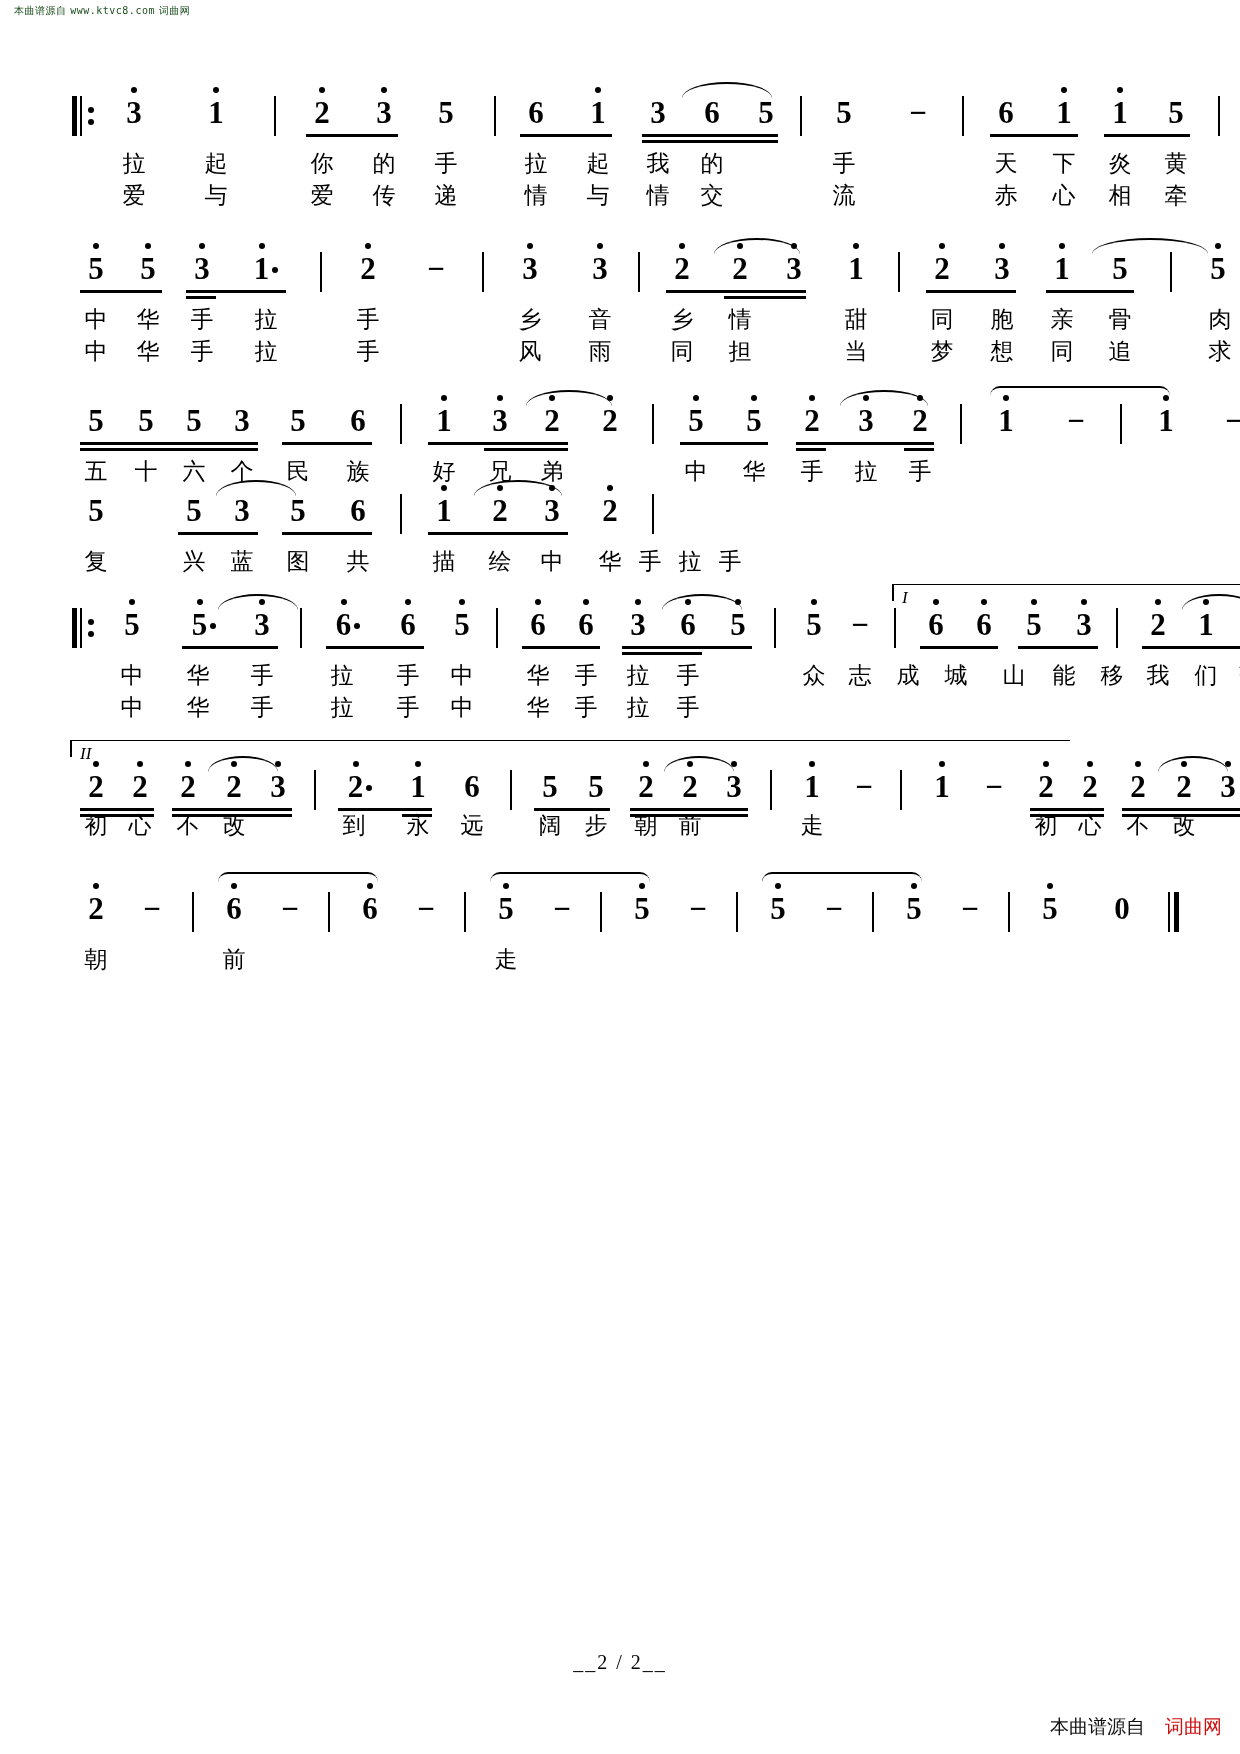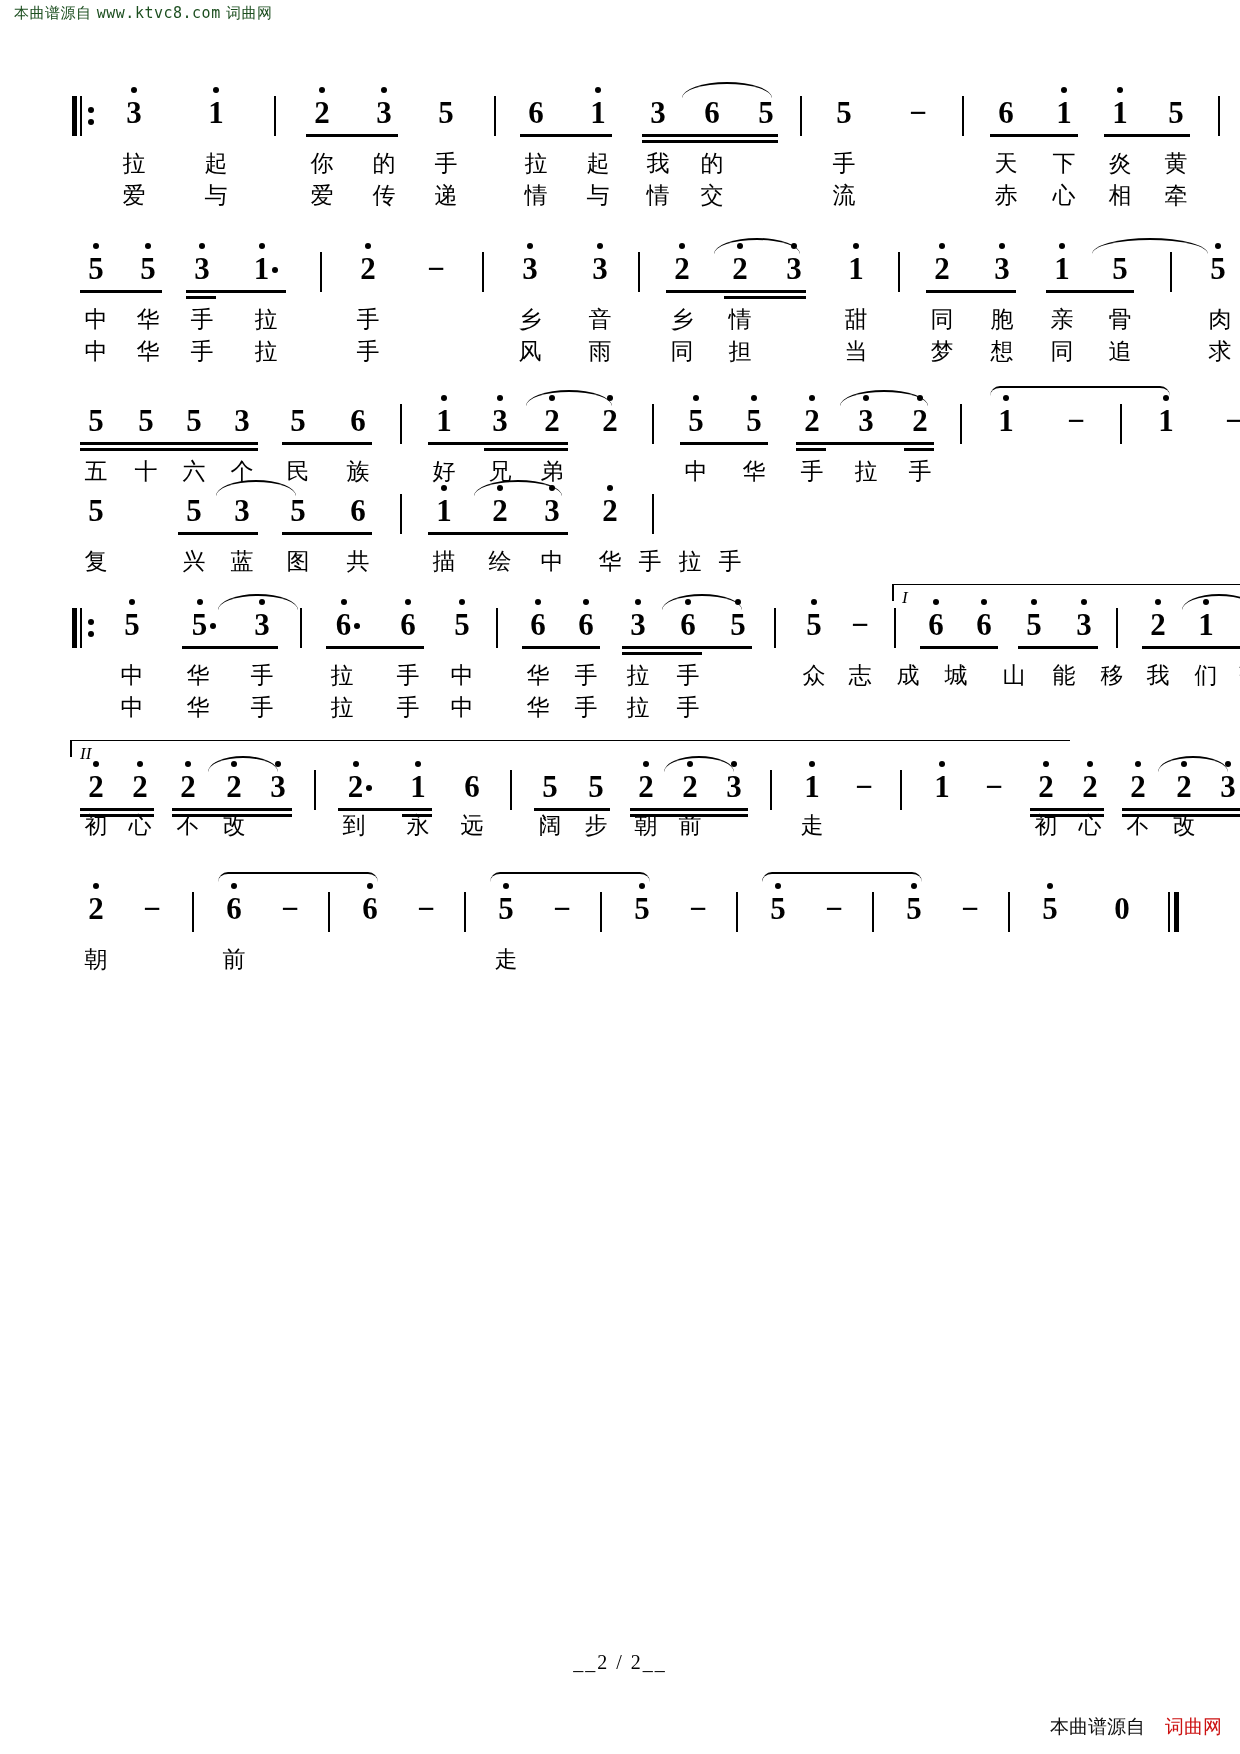--- a/index.html
+++ b/index.html
@@ -14,21 +14,21 @@
     font-family: "Liberation Serif", "DejaVu Serif", serif;
     overflow: hidden;
   }
 
   
   .wm-top {
     position: absolute;
     left: 14px;
     top: 4px;
     font-family: "DejaVu Sans", sans-serif;
-    font-size: 15px;
+    font-size: 10px;
     color: #1d4f20;
     letter-spacing: .5px;
     white-space: nowrap;
   }
   .wm-top .url { font-family: "DejaVu Sans Mono", monospace; }
 
   .wm-bottom {
     position: absolute;
     right: 18px;
     bottom: 14px;

